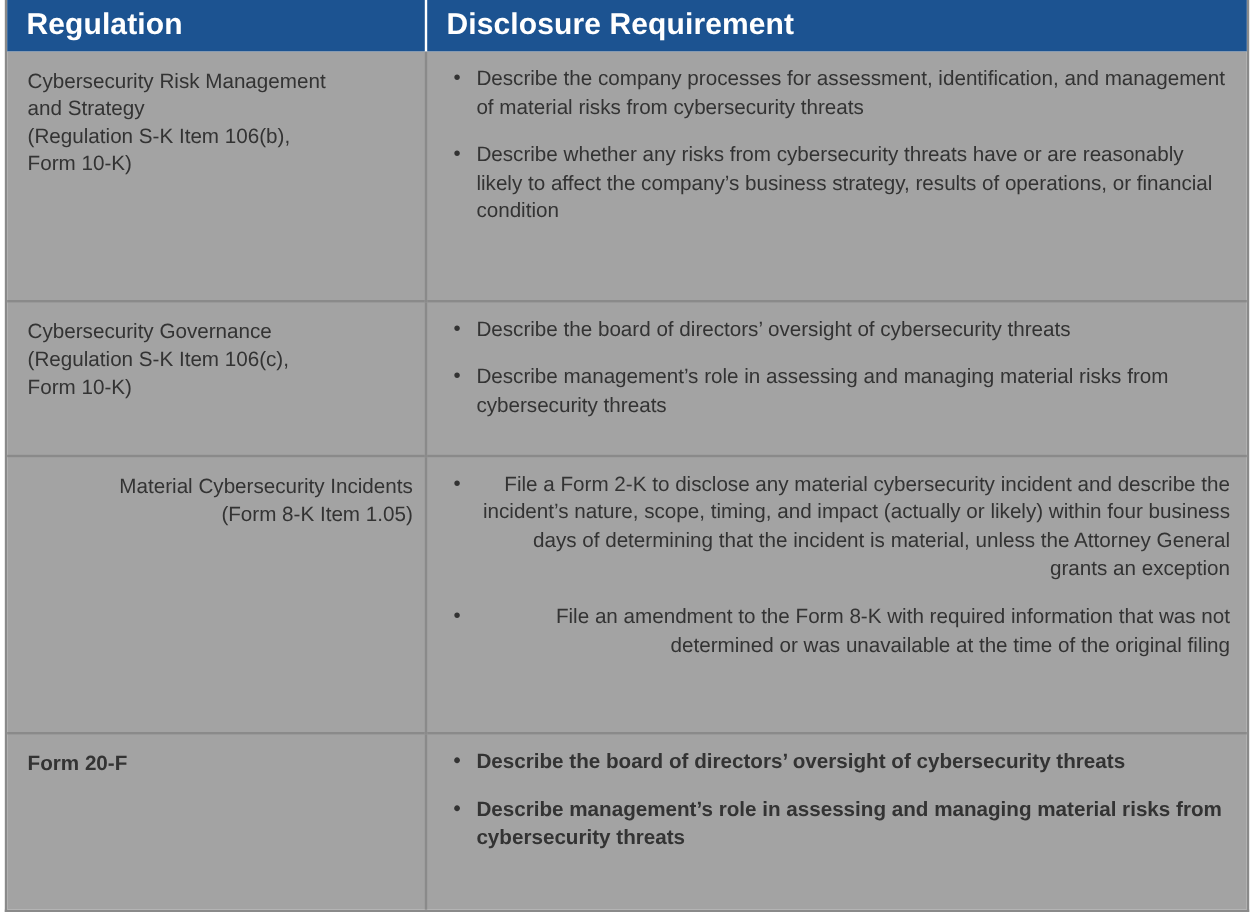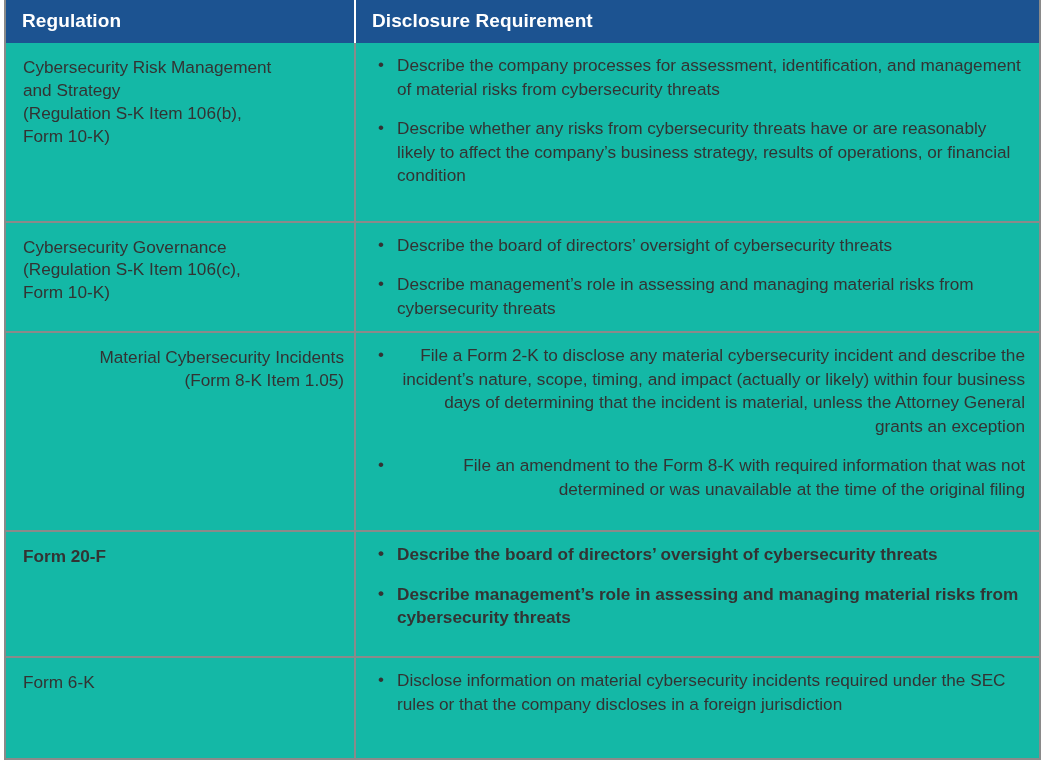--- a/index.html
+++ b/index.html
@@ -33,38 +33,38 @@
     table-layout: fixed;
   }
 
   
   thead tr {
     height: 43px;
   }
   thead th {
     background: #1c5391;
     color: #ffffff;
-    font-size: 19px;
+    font-size: 25px;
     font-weight: bold;
     text-align: left;
     vertical-align: middle;
     padding: 0 0 2px 16px;
     letter-spacing: 0.1px;
     border: none;
   }
   thead th.col-reg {
     width: 332px;
     border-right: 2px solid #ffffff;
   }
 
   
   tbody td {
     vertical-align: top;
     border-top: 2px solid #8a8a8a;
-    background: #14b8a6;
+    background: #a3a3a3;
   }
   tbody tr:first-child td {
     border-top: none;
   }
   td.cell-reg {
     width: 332px;
     border-right: 2px solid #8a8a8a;
     padding: 13px 10px 10px 17px;
     font-size: 17.2px;
     line-height: 1.33;
@@ -153,23 +153,15 @@
         </tr>
         <tr class="row-3">
           <td class="cell-reg"><span class="reg-lines">Form 20-F</span></td>
           <td class="cell-req">
             <ul class="bullets">
               <li><span class="bullet-dot">•</span><span>Describe the board of directors’ oversight of cybersecurity threats</span></li>
               <li><span class="bullet-dot">•</span><span>Describe management’s role in assessing and managing material risks from cybersecurity threats</span></li>
             </ul>
           </td>
         </tr>
-        <tr class="row-4">
-          <td class="cell-reg"><span class="reg-lines">Form 6-K</span></td>
-          <td class="cell-req">
-            <ul class="bullets">
-              <li><span class="bullet-dot">•</span><span>Disclose information on material cybersecurity incidents required under the SEC rules or that the company discloses in a foreign jurisdiction</span></li>
-            </ul>
-          </td>
-        </tr>
       </tbody>
   </table>
 </div>
 
 </body></html>

